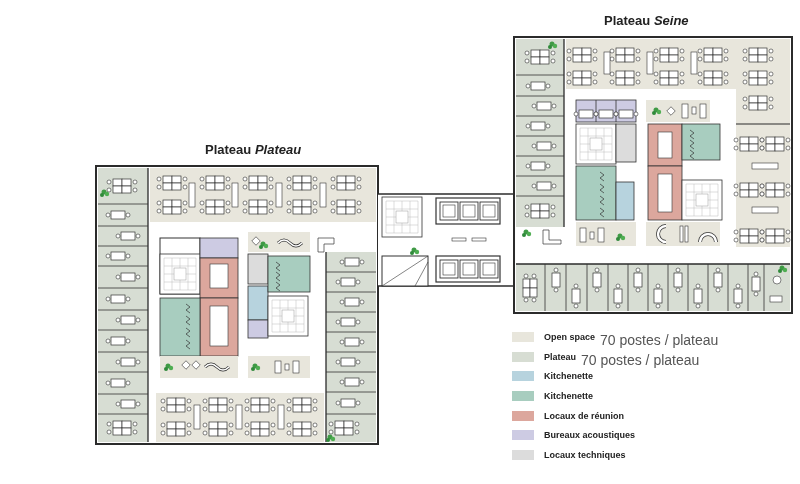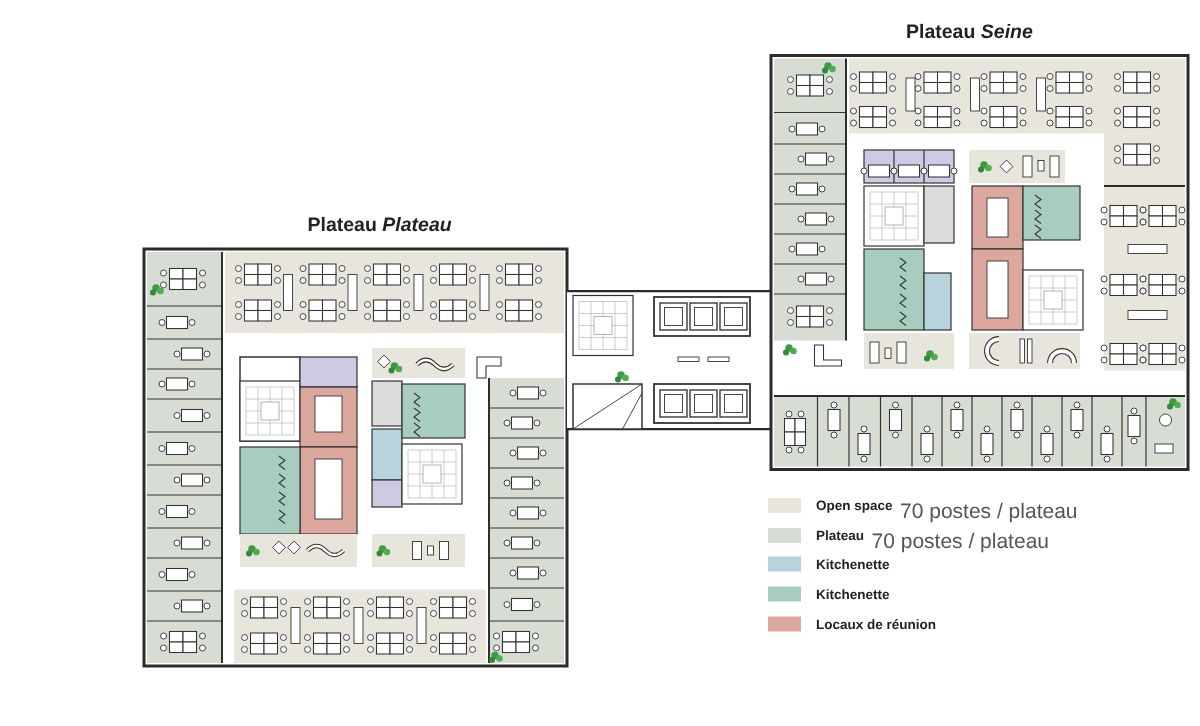--- a/index.html
+++ b/index.html
@@ -386,13 +386,21 @@
     <span class="legend-label">Kitchenette</span>
   </div>
   <div class="legend-row">
     <span class="legend-swatch" style="background: rgb(168, 205, 191);"></span>
     <span class="legend-label">Kitchenette</span>
   </div>
   <div class="legend-row">
     <span class="legend-swatch" style="background: rgb(220, 167, 157);"></span>
     <span class="legend-label">Locaux de réunion</span>
   </div>
+  <div class="legend-row">
+    <span class="legend-swatch" style="background: rgb(205, 203, 227);"></span>
+    <span class="legend-label">Bureaux acoustiques</span>
+  </div>
+  <div class="legend-row">
+    <span class="legend-swatch" style="background: rgb(220, 220, 220);"></span>
+    <span class="legend-label">Locaux techniques</span>
+  </div>
 </div>
 
 </body></html>

